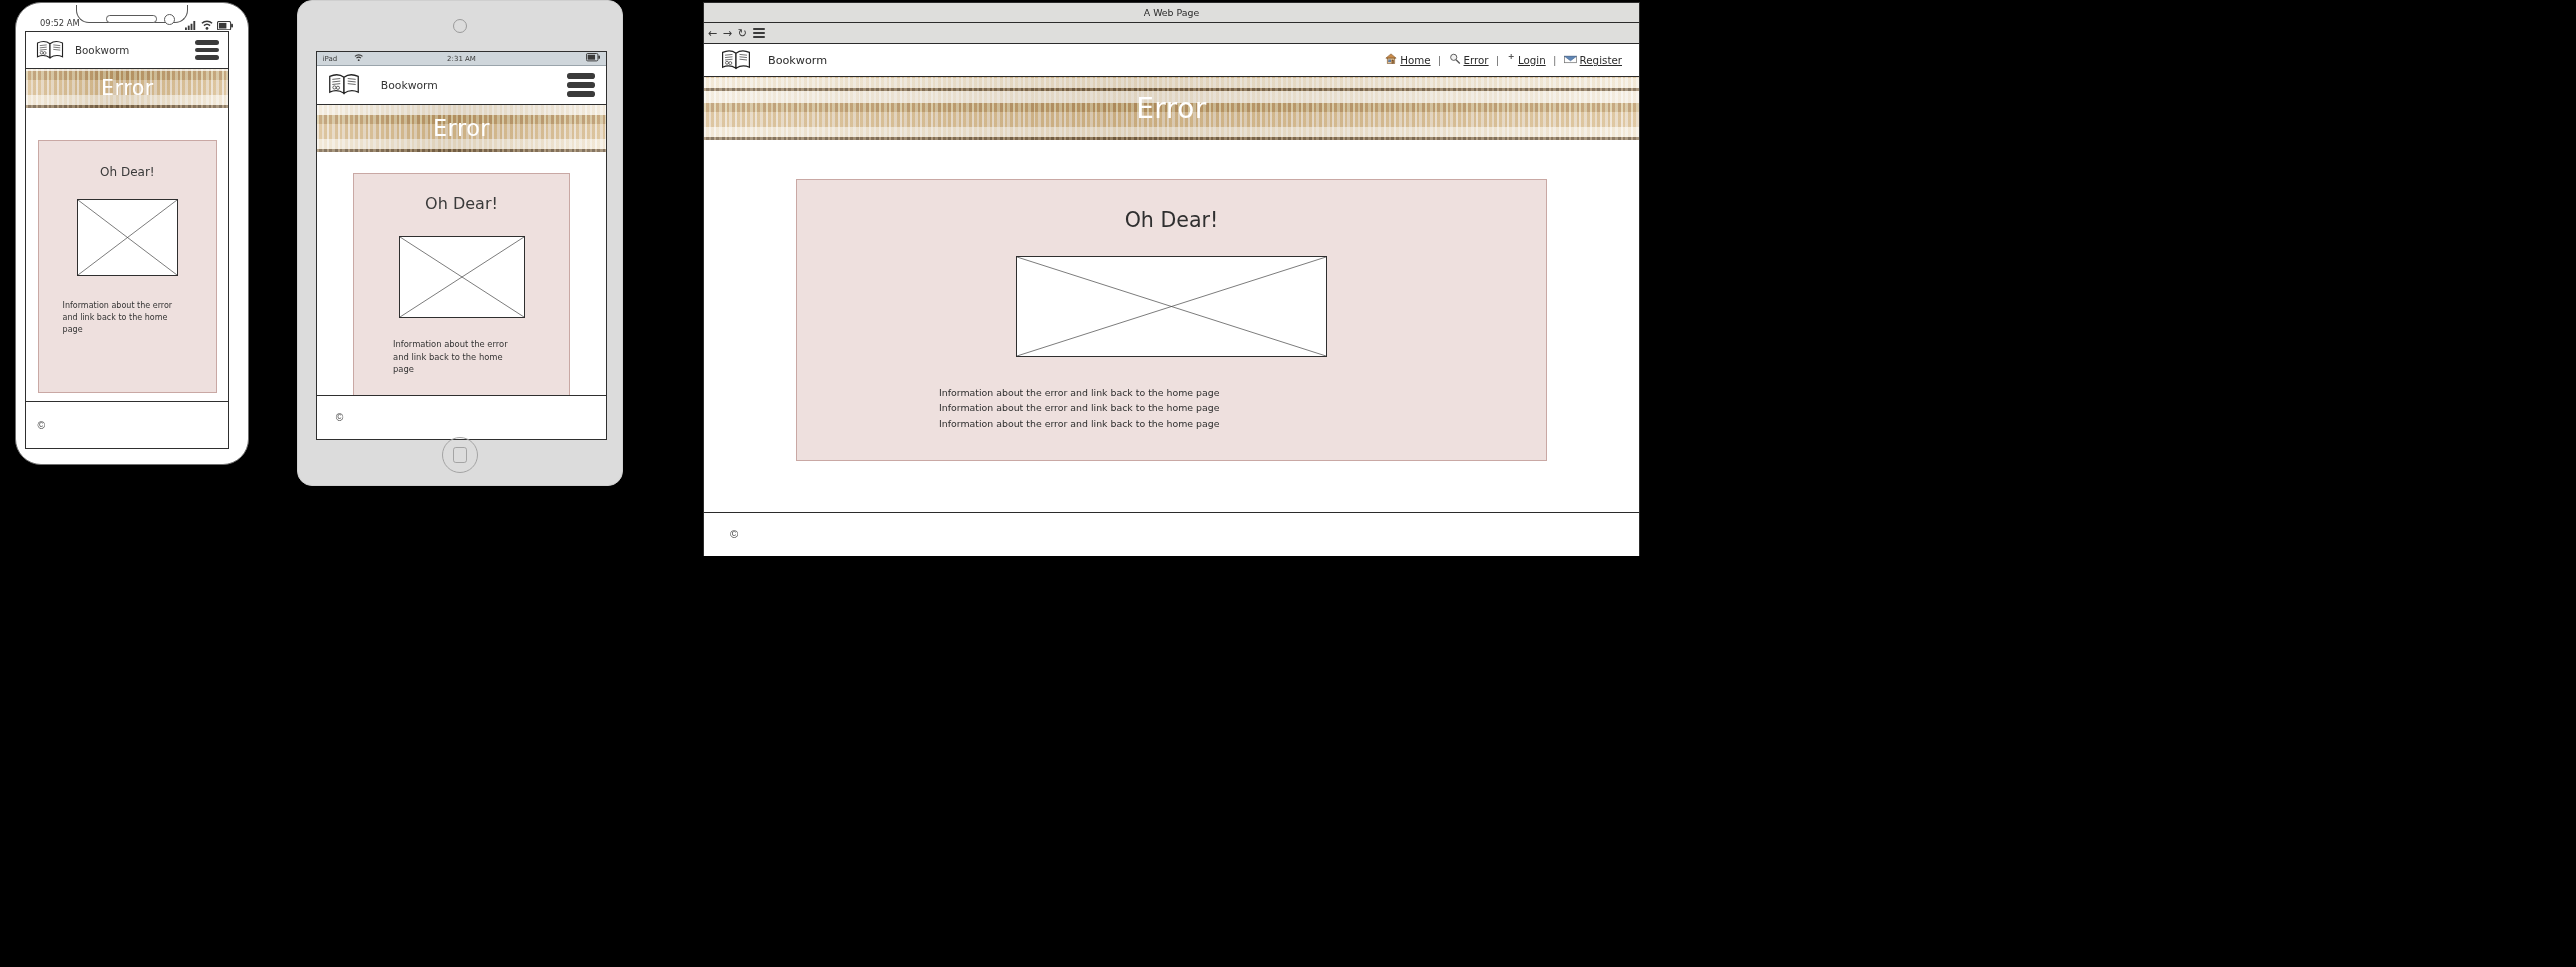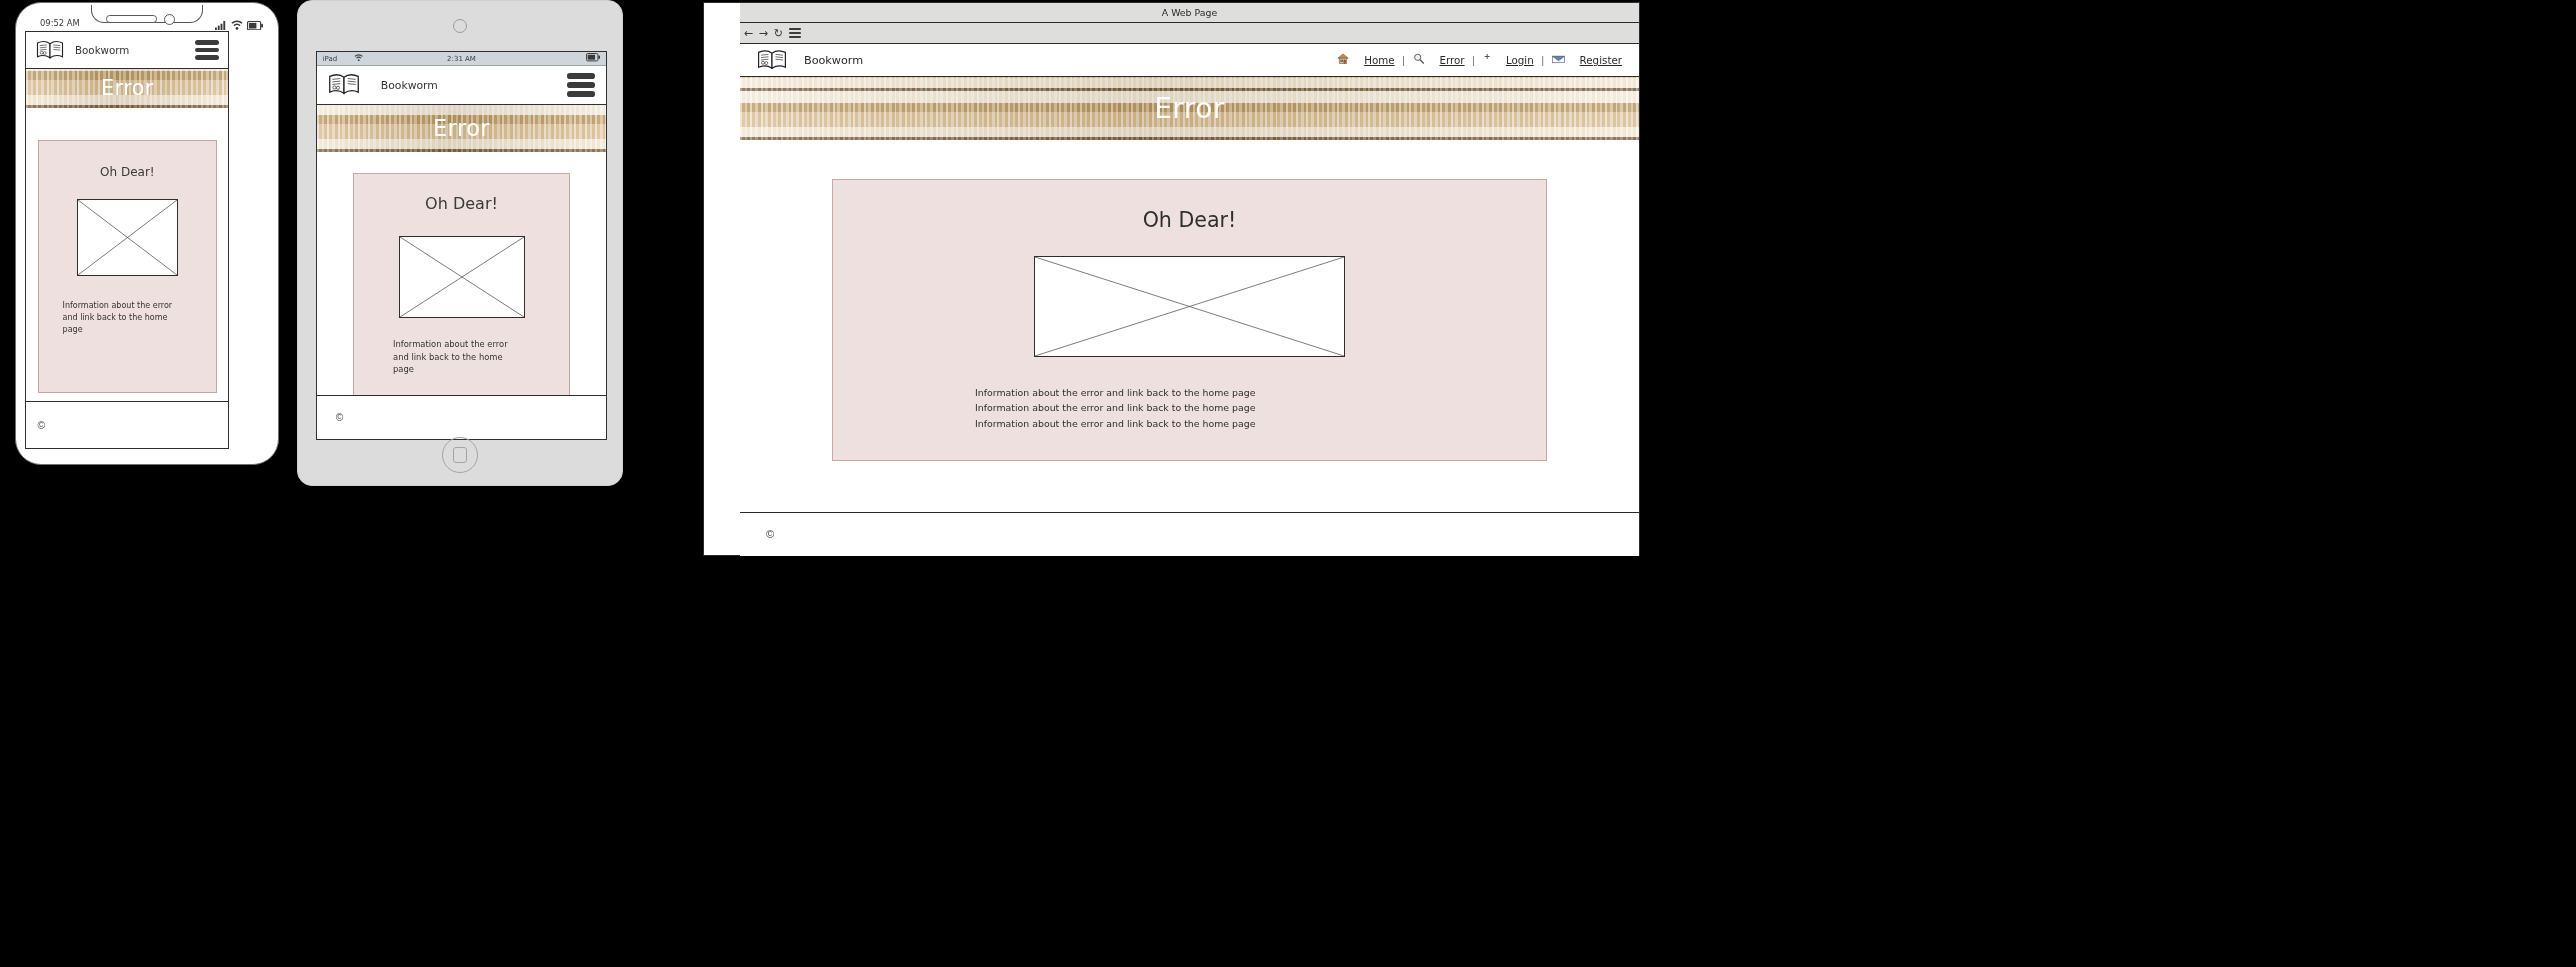--- a/index.html
+++ b/index.html
@@ -79,21 +79,21 @@
 
   .logo svg { display:block; }
 
   
   #phone-device {
     left: 7.5px; top: 1.9px; width: 236px; height: 468px;
   }
   .phone-shell {
     position: absolute;
     left: 7.5px; top: 0;
-    width: 264px; height: 463px;
+    width: 234px; height: 463px;
     border: 1.9px solid #6f6f6f;
     border-radius: 26px;
     background: #ffffff;
     box-sizing: border-box;
   }
   .phone-notch {
     position: absolute;
     left: 50%; transform: translateX(-50%);
     top: 1.9px;
     width: 112px; height: 18.7px;
@@ -278,21 +278,20 @@
   .tablet-copy { position: absolute; left: 18.7px; top: 16px; font-size: 10.3px; color: #444; }
 
   
   #browser-device { left: 703px; top: 1.9px; width: 937px; height: 554px; }
   .browser-shell {
     position: absolute; left: 0; top: 0;
     width: 937px; height: 554px;
     background: #ffffff;
     border: 0.9px solid #2b2b2b;
     box-sizing: border-box;
-    padding-left: 36px;
   }
   .browser-titlebar {
     height: 20.6px;
     background: #dededc;
     border-bottom: 0.9px solid #2b2b2b;
     display: flex; align-items: center; justify-content: center;
     font-size: 9.4px; color: #2b2b2b;
     box-sizing: border-box;
     font-family: "DejaVu Sans", sans-serif;
   }
@@ -324,21 +323,21 @@
     height: 33px;
     border-bottom: 0.9px solid #2b2b2b;
     display: flex; align-items: center;
     padding: 0 17px;
     box-sizing: border-box;
     background: #fff;
   }
   .browser-brand { font-size: 11.2px; color: #2b2b2b; margin-left: 17px; font-family: "DejaVu Sans", sans-serif; }
   .browser-nav { margin-left: auto; display: flex; align-items: center; gap: 7.5px; }
   .nav-link {
-    display: flex; align-items: center; gap: 15px;
+    display: flex; align-items: center; gap: 3px;
     font-size: 10.3px; color: #2b2b2b;
     text-decoration: underline;
     font-family: "DejaVu Sans", sans-serif;
   }
   .nav-sep { color: #777; font-size: 11.2px; }
   .browser-hero { height: 63px; }
   .browser-hero .hero-title { font-size: 28px; line-height: 63px; }
   .browser-panel {
     margin: 39px 92px 0 92px;
     height: 282px;

